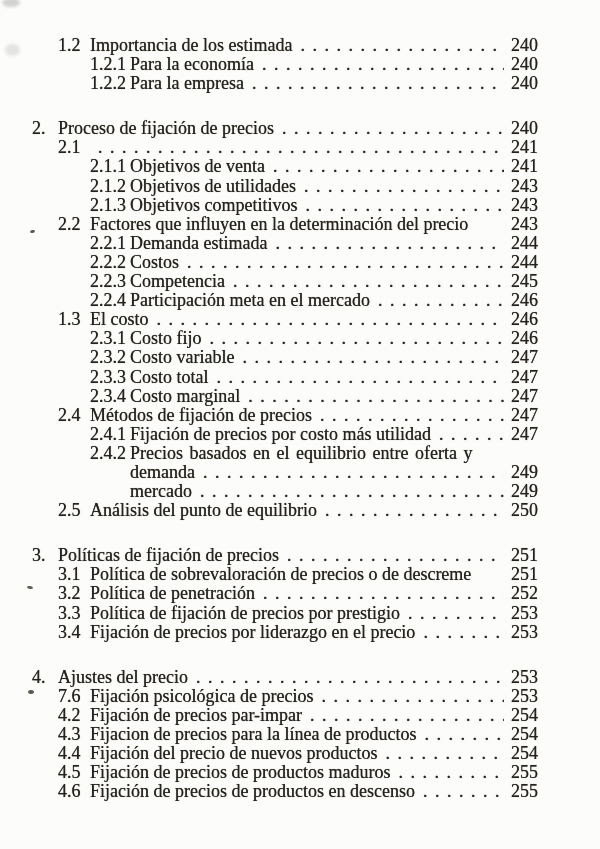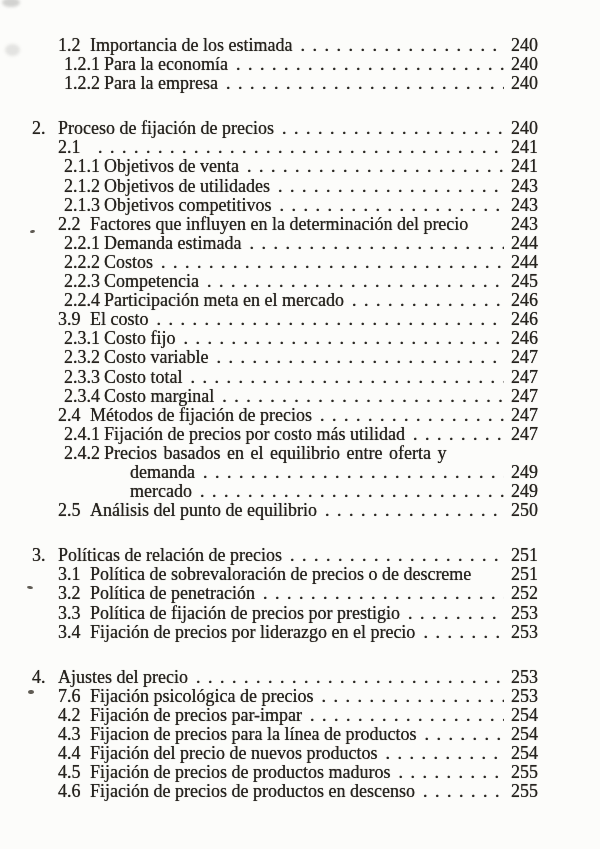--- a/index.html
+++ b/index.html
@@ -21,21 +21,21 @@
     align-items:baseline;
     height:19.1px;
     line-height:19.1px;
     font-size:18px;
     white-space:nowrap;
     text-shadow:0 0 0.7px rgba(38,34,28,0.85);
   }
   .num{flex:none;}
   .lv1 .num{width:26px;}
   .lv2 .num{margin-left:26px;width:32px;}
-  .lv3 .num{margin-left:32px;width:40px;}
+  .lv3 .num{margin-left:58px;width:40px;}
   .lv4 .num{margin-left:98px;width:0;}
   .text{flex:none;}
   .wide .text{word-spacing:2px;}
   .leader{
     flex:1 1 0;
     min-width:0;
     overflow:hidden;
     white-space:nowrap;
     padding-left:8px;
     padding-right:6px;
@@ -137,21 +137,21 @@
           <span class="leader">. . . . . . . . . . . . . . . . . . . . . . . . . . . . . . . . . . . . . . . . . . . . . . . . . . . . . . . . . . . . . . . . . . . . . .</span>
           <span class="pagenum">245</span>
         </div>
         <div class="row lv3">
           <span class="num">2.2.4</span>
           <span class="text">Participación meta en el mercado</span>
           <span class="leader">. . . . . . . . . . . . . . . . . . . . . . . . . . . . . . . . . . . . . . . . . . . . . . . . . . . . . . . . . . . . . . . . . . . . . .</span>
           <span class="pagenum">246</span>
         </div>
         <div class="row lv2">
-          <span class="num">3.9</span>
+          <span class="num">1.3</span>
           <span class="text">El costo</span>
           <span class="leader">. . . . . . . . . . . . . . . . . . . . . . . . . . . . . . . . . . . . . . . . . . . . . . . . . . . . . . . . . . . . . . . . . . . . . .</span>
           <span class="pagenum">246</span>
         </div>
         <div class="row lv3">
           <span class="num">2.3.1</span>
           <span class="text">Costo fijo</span>
           <span class="leader">. . . . . . . . . . . . . . . . . . . . . . . . . . . . . . . . . . . . . . . . . . . . . . . . . . . . . . . . . . . . . . . . . . . . . .</span>
           <span class="pagenum">246</span>
         </div>
@@ -206,21 +206,21 @@
         <div class="row lv2">
           <span class="num">2.5</span>
           <span class="text">Análisis del punto de equilibrio</span>
           <span class="leader">. . . . . . . . . . . . . . . . . . . . . . . . . . . . . . . . . . . . . . . . . . . . . . . . . . . . . . . . . . . . . . . . . . . . . .</span>
           <span class="pagenum">250</span>
         </div>
       </div>
       <div class="group">
         <div class="row lv1">
           <span class="num">3.</span>
-          <span class="text">Políticas de relación de precios</span>
+          <span class="text">Políticas de fijación de precios</span>
           <span class="leader">. . . . . . . . . . . . . . . . . . . . . . . . . . . . . . . . . . . . . . . . . . . . . . . . . . . . . . . . . . . . . . . . . . . . . .</span>
           <span class="pagenum">251</span>
         </div>
         <div class="row lv2">
           <span class="num">3.1</span>
           <span class="text">Política de sobrevaloración de precios o de descreme</span>
           <span class="leader"></span>
           <span class="pagenum">251</span>
         </div>
         <div class="row lv2">

